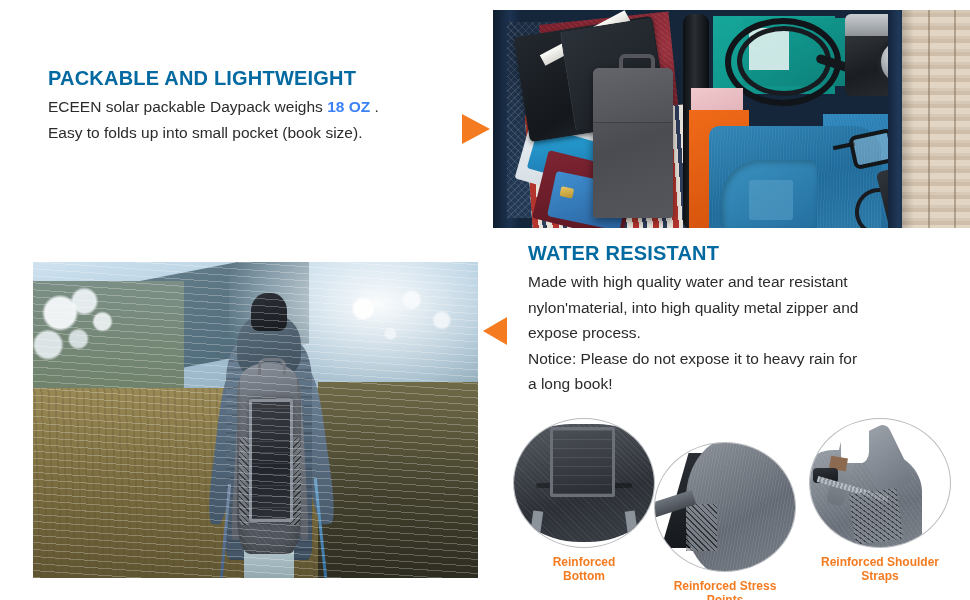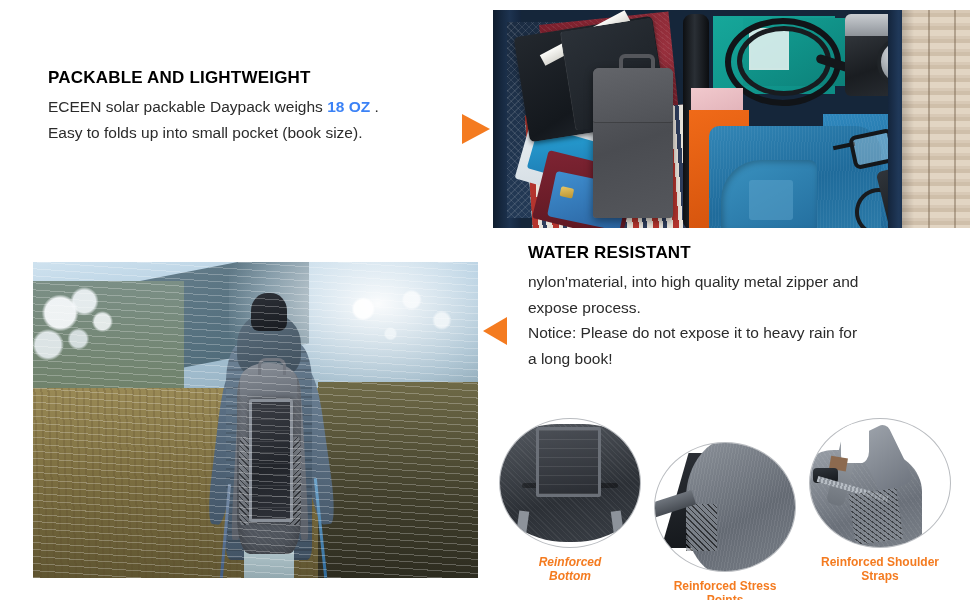--- a/index.html
+++ b/index.html
@@ -5,21 +5,21 @@
   html,body{margin:0;padding:0;}
   body{
     width:970px;height:600px;background:#ffffff;overflow:hidden;
     font-family:"Liberation Sans", sans-serif;color:#231f20;position:relative;
   }
   .stage{position:absolute;left:0;top:0;width:970px;height:600px;}
 
   
   .block{position:absolute;}
   .heading{
-    font-size:17px;font-weight:bold;letter-spacing:.2px;color:#000000;
+    font-size:20px;font-weight:bold;letter-spacing:.2px;color:#0369a1;
     margin:0 0 6px 0;line-height:20px;
   }
   .bodyline{
     font-size:15.5px;line-height:25.5px;color:#2b2b2b;white-space:nowrap;
   }
   .accent{color:#3b82f6;font-weight:bold;}
 
   #packable-block{left:48px;top:68px;width:420px;}
   #water-block{left:528px;top:243px;width:430px;}
 
@@ -205,21 +205,21 @@
     background:linear-gradient(180deg,#6fa3c9,#2f6a9a);}
 
   
   .circle-item{position:absolute;width:150px;}
   .circle{width:140px;height:128px;border-radius:50%;overflow:hidden;position:relative;
     border:1px solid #b9bcc0;margin:0 auto;background:#ffffff;}
   .cc{position:absolute;}
   .caption{margin-top:7px;text-align:center;font-size:12px;line-height:14px;
     color:#f47b20;font-weight:bold;}
 
-  #circle-bottom{left:495px;top:418px;font-style:italic;}
+  #circle-bottom{left:509px;top:418px;}
   #circle-stress{left:650px;top:442px;}
   #circle-straps{left:805px;top:418px;}
 
   
   .c1-bag{left:-4%;top:4%;width:108%;height:92%;border-radius:42% 42% 48% 48%;
     background:
       repeating-linear-gradient(45deg,rgba(255,255,255,.06) 0 1px,transparent 1px 4px),
       linear-gradient(165deg,#555a61,#2c3036 60%,#3a3f46);}
   .c1-panel{left:26%;top:6%;width:42%;height:50%;border-radius:2px;
     background:
@@ -317,20 +317,21 @@
     <div class="sc sc-bud-a"></div>
     <div class="sc sc-case-edge-r"></div>
     <div class="sc sc-wood">
       <div class="sc-wood-seam" style="left:26px"></div>
       <div class="sc-wood-seam" style="left:52px"></div>
     </div>
   </div>
 
   <div class="block" id="water-block">
     <div class="heading">WATER RESISTANT</div>
+    <div class="bodyline">Made with high quality water and tear resistant</div>
     <div class="bodyline">nylon'material, into high quality metal zipper and</div>
     <div class="bodyline">expose process.</div>
     <div class="bodyline">Notice: Please do not expose it to heavy rain for</div>
     <div class="bodyline">a long book!</div>
   </div>
 
   <div class="photo" id="photo-hiker">
     <div class="hk hk-sky"></div>
     <div class="hk hk-ridge"></div>
     <div class="hk hk-sky-blur"></div>

